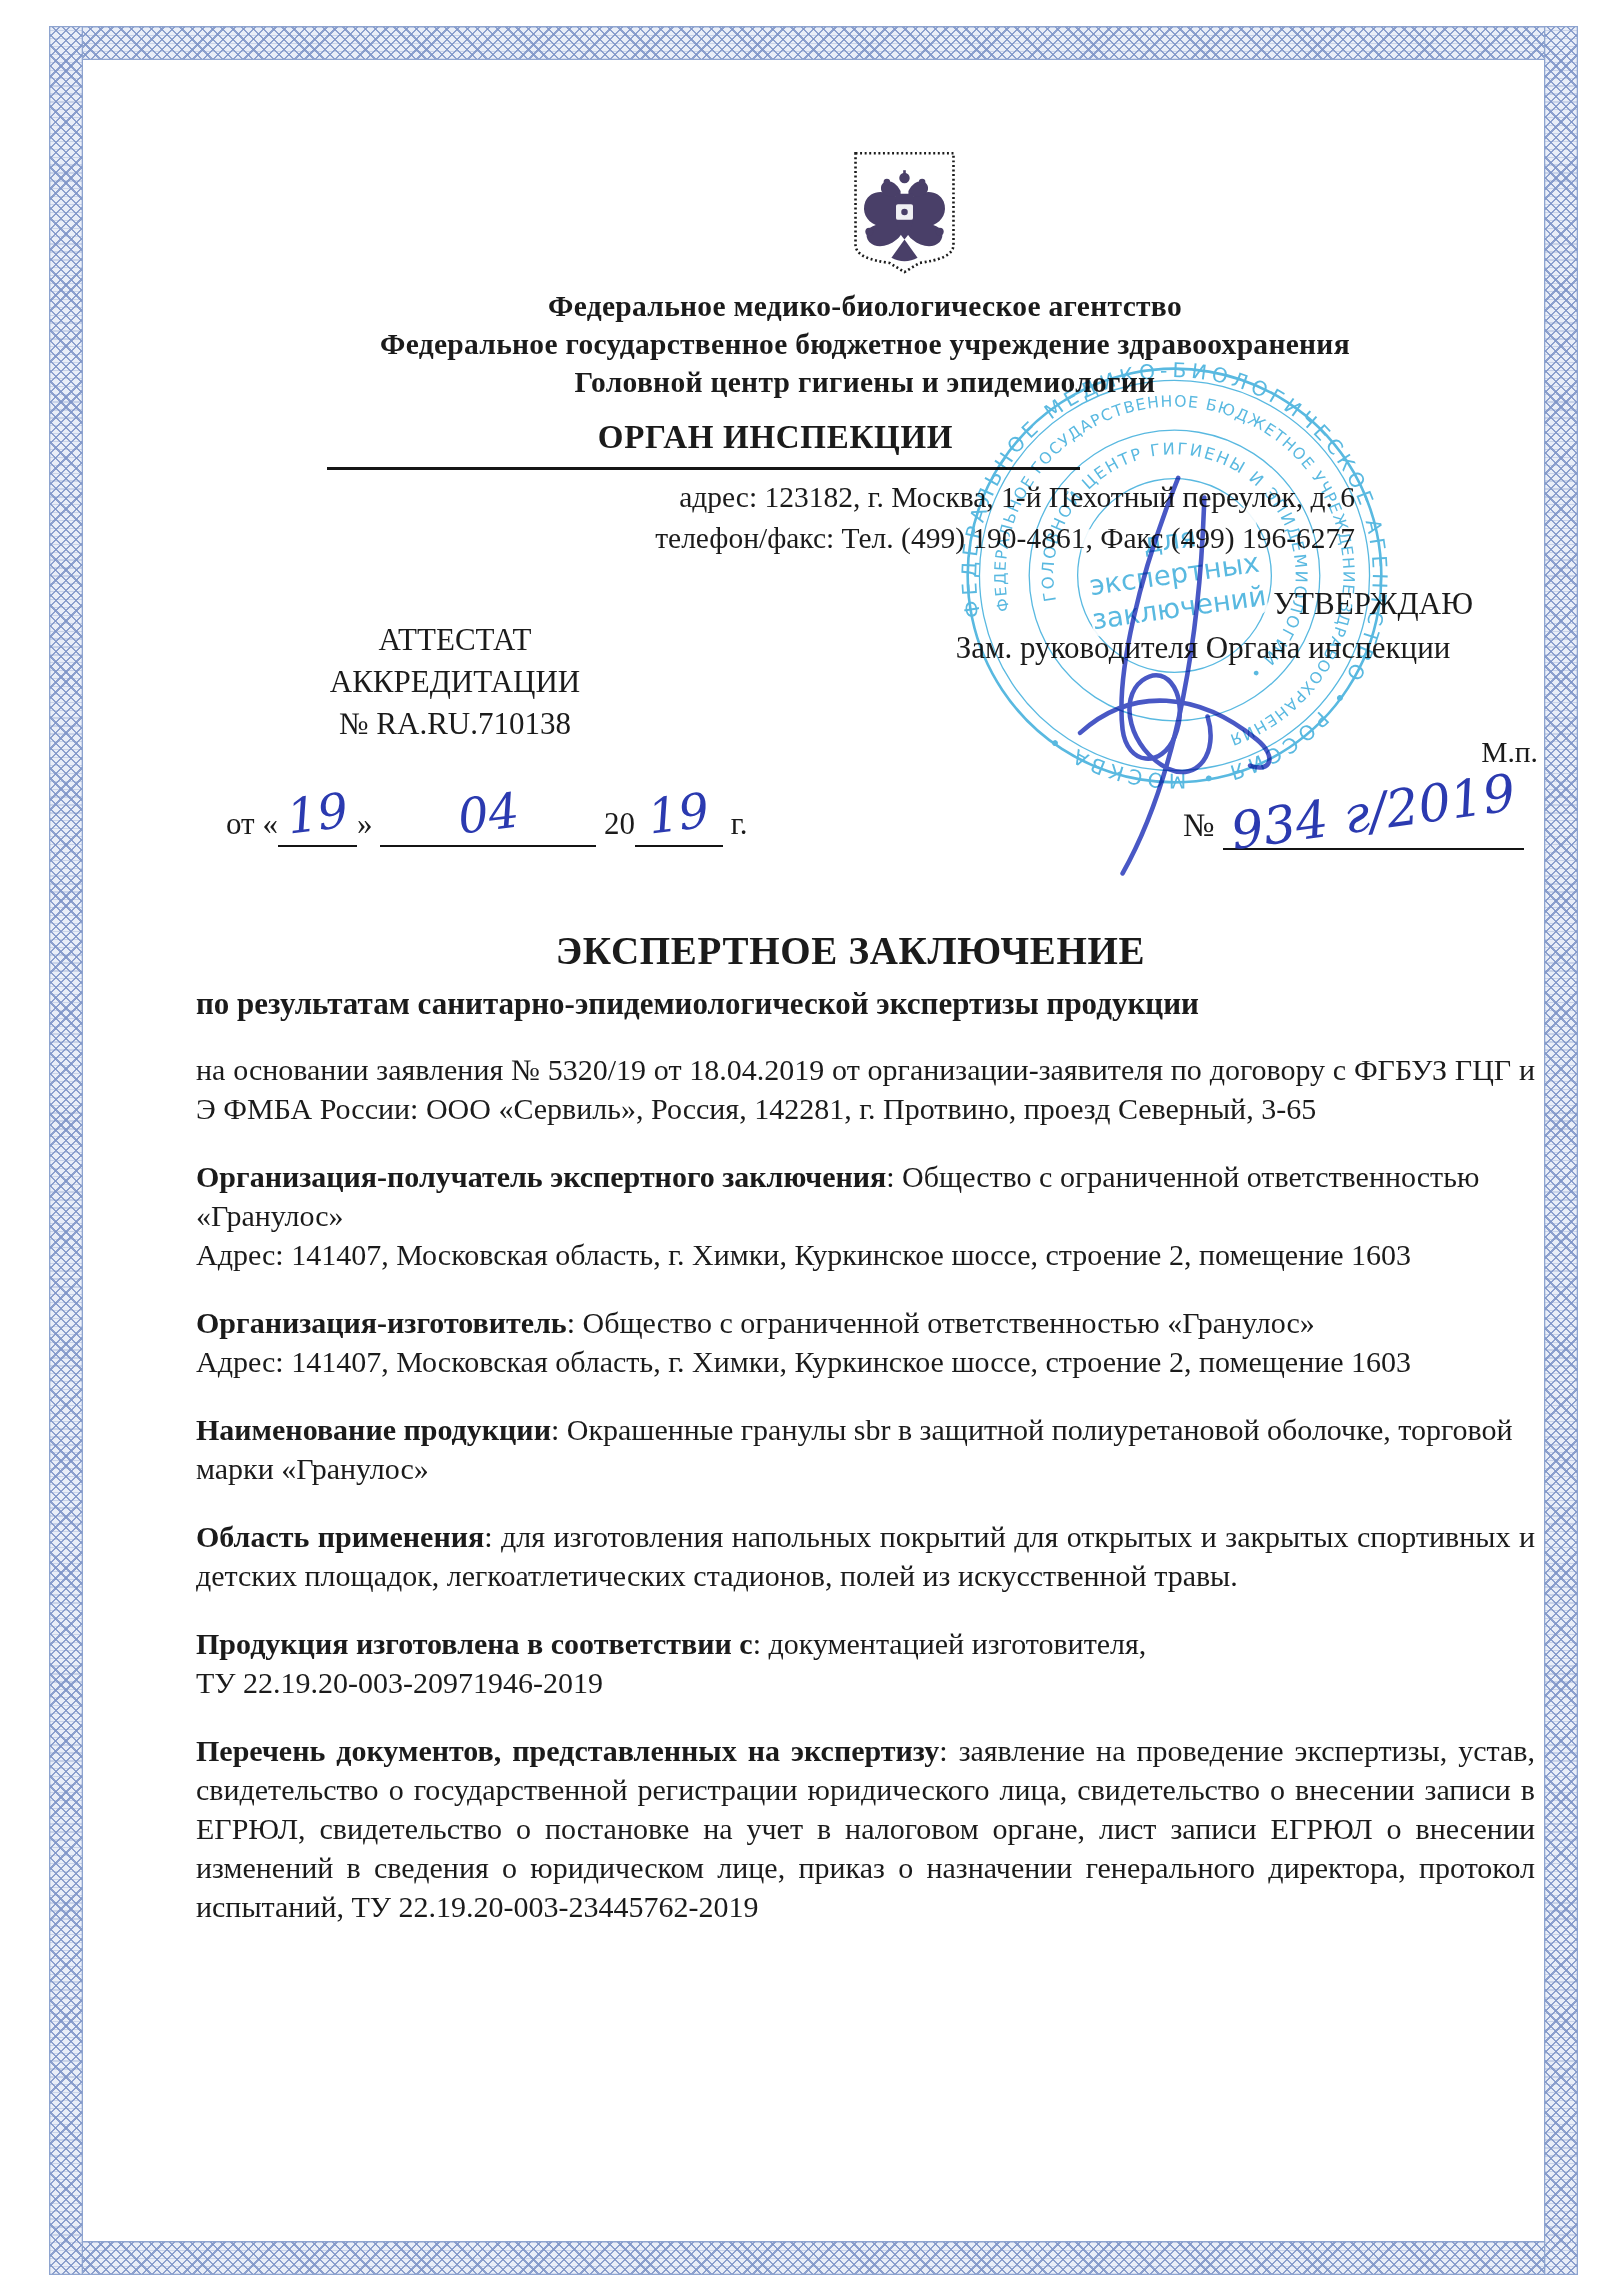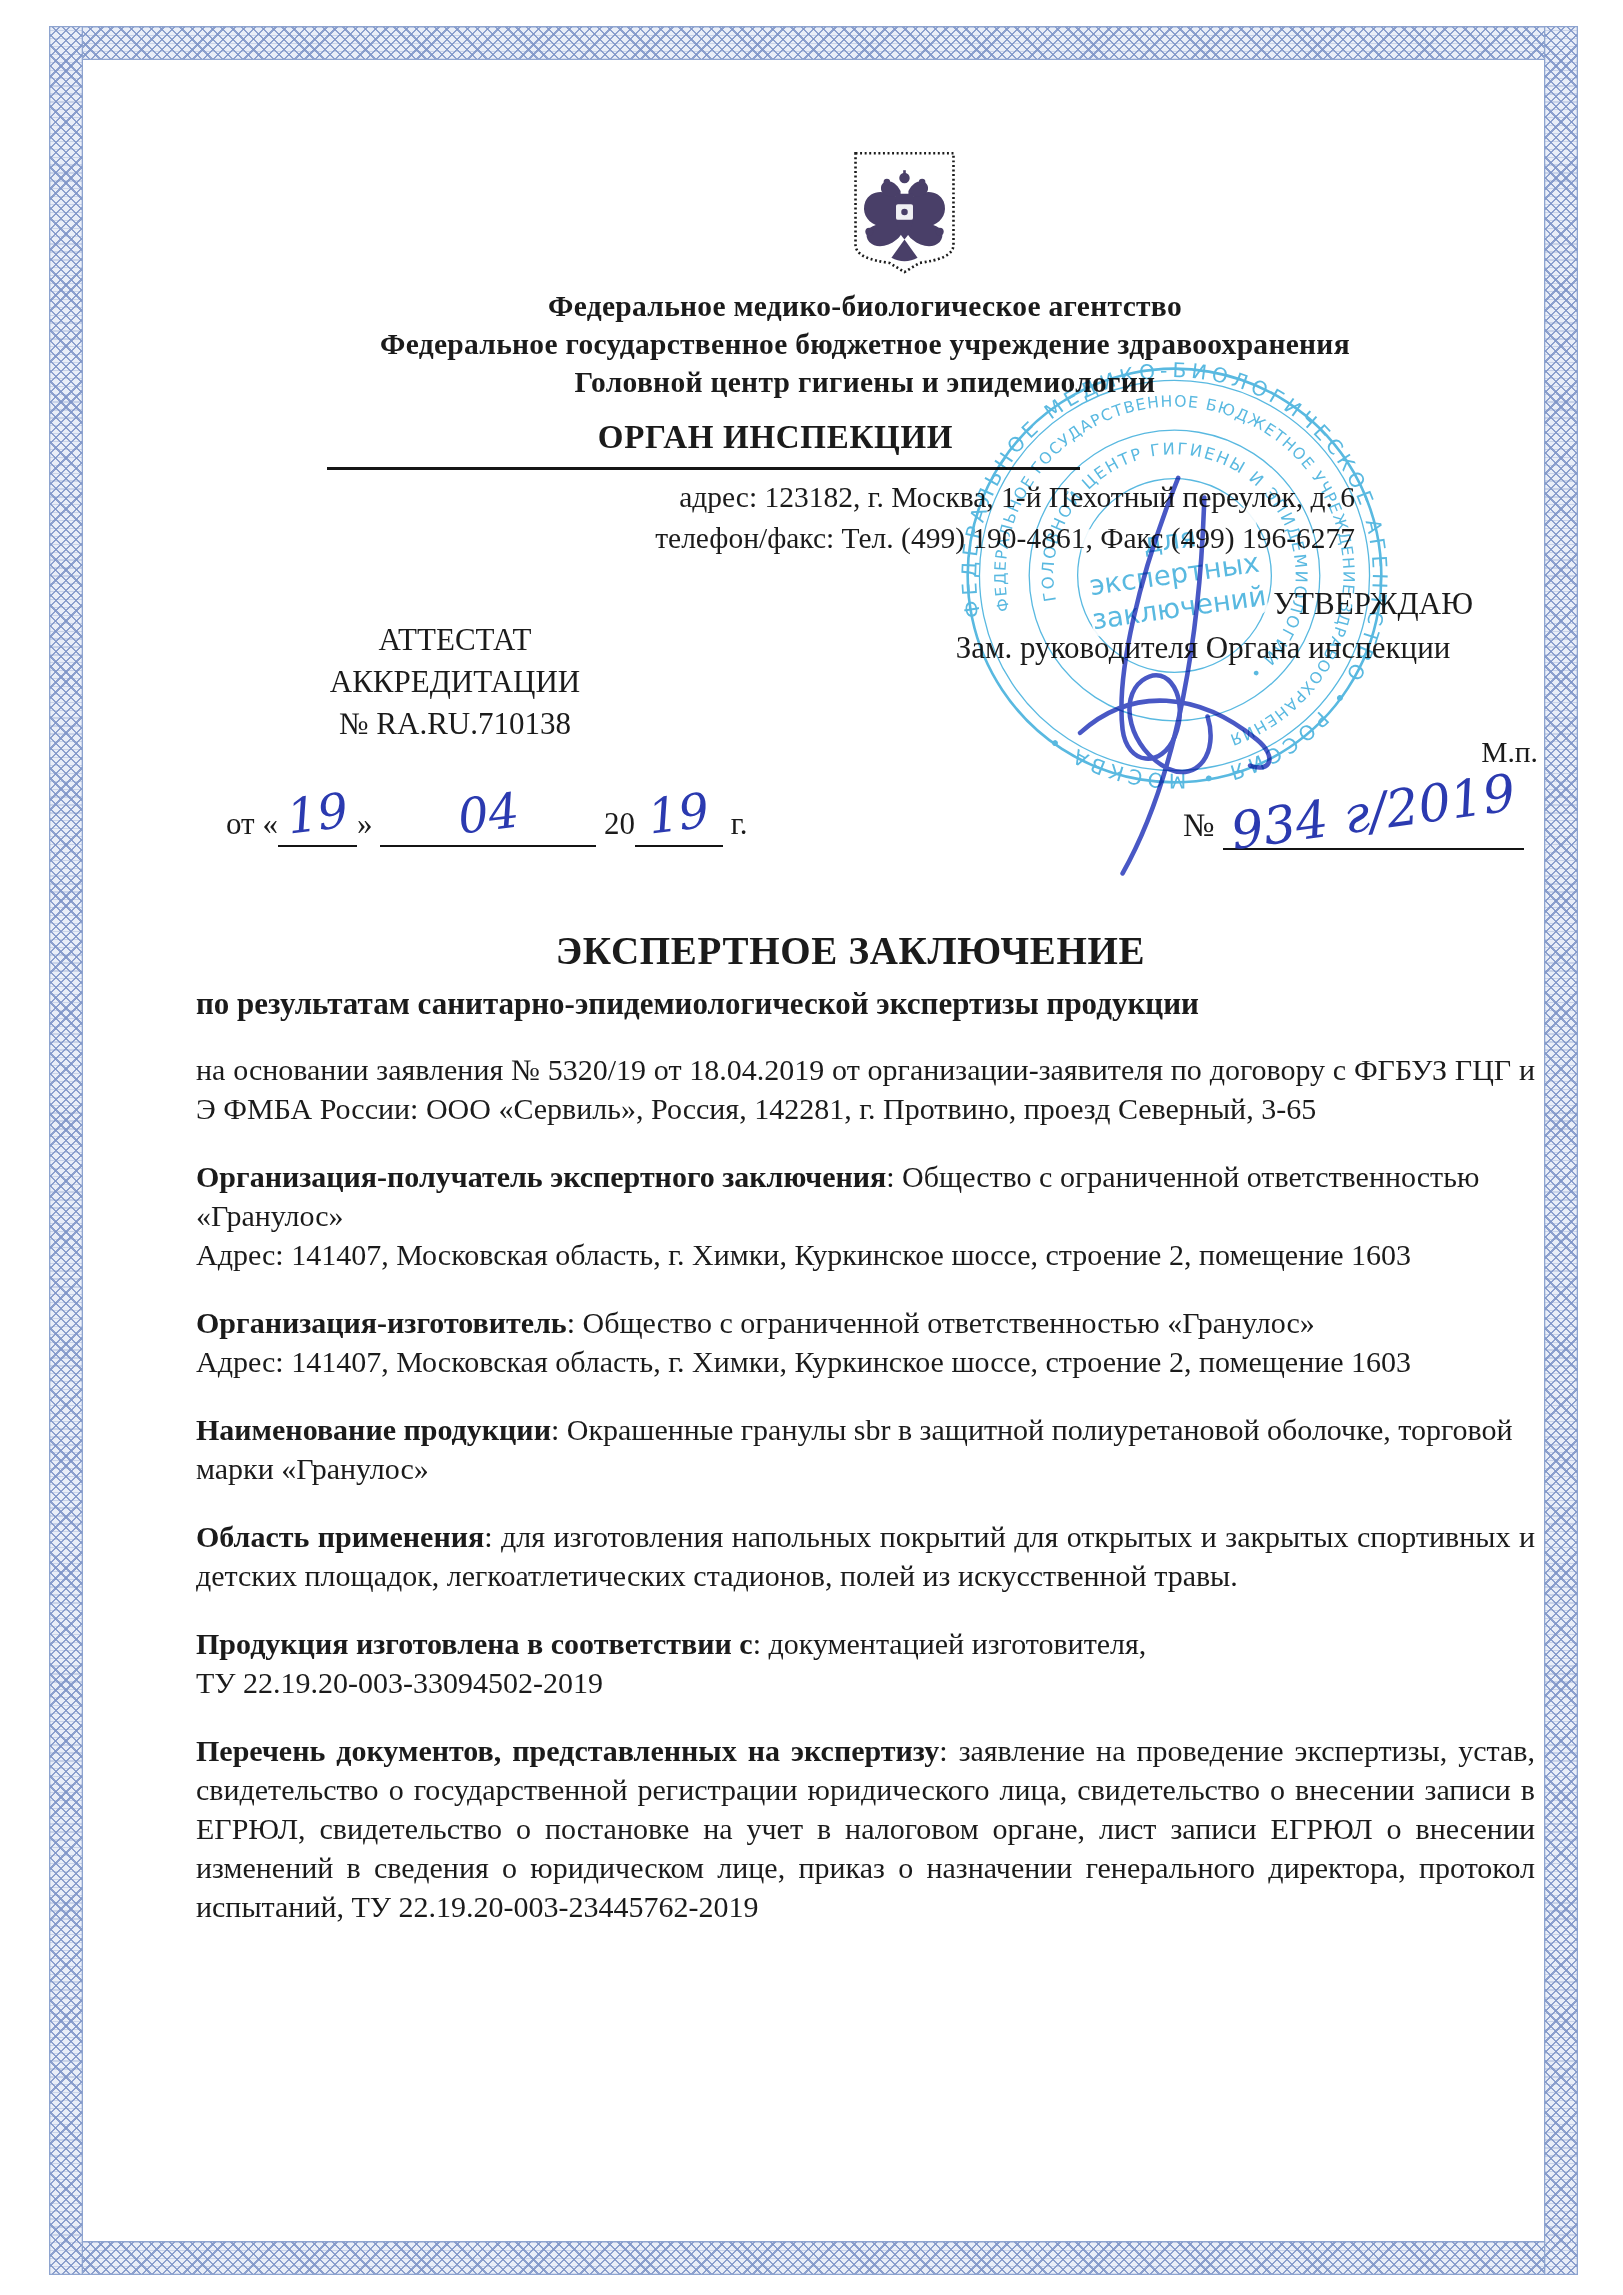--- a/index.html
+++ b/index.html
@@ -165,21 +165,21 @@
     <div class="sec">
       <span class="lead">Наименование продукции</span><span>: Окрашенные гранулы sbr в защитной полиуретановой оболочке, торговой марки «Гранулос»</span>
     </div>
     <div class="sec just">
       <span class="lead">Область применения</span><span>: для изготовления напольных покрытий для открытых и закрытых спортивных и детских площадок, легкоатлетических стадионов, полей из искусственной травы.</span>
     </div>
     <div class="sec">
       <div>
         <span class="lead">Продукция изготовлена в соответствии с</span><span>: документацией изготовителя,</span>
       </div>
-      <div>ТУ 22.19.20-003-33094502-2019</div>
+      <div>ТУ 22.19.20-003-20971946-2019</div>
     </div>
     <div class="sec just">
       <span class="lead">Перечень документов, представленных на экспертизу</span><span>: заявление на проведение экспертизы, устав, свидетельство о государственной регистрации юридического лица, свидетельство о внесении записи в ЕГРЮЛ, свидетельство о постановке на учет в налоговом органе, лист записи ЕГРЮЛ о внесении изменений в сведения о юридическом лице, приказ о назначении генерального директора, протокол испытаний, ТУ 22.19.20-003-23445762-2019</span>
     </div>
   </div>
 
   <svg class="stamp" viewBox="0 0 680 680">
     <g stroke="#2fa7d9" fill="none">
       <circle cx="340" cy="340" r="316" stroke-width="4"></circle>
       <circle cx="340" cy="340" r="298" stroke-width="2"></circle>

